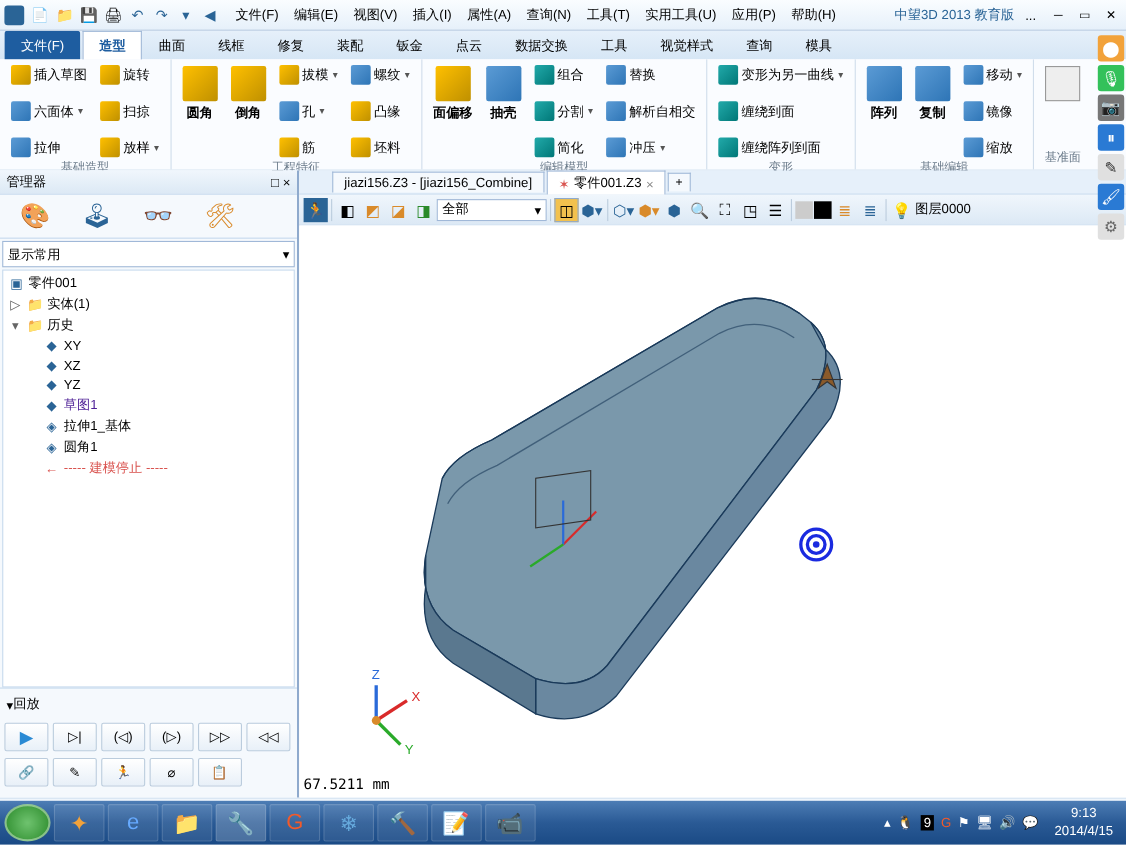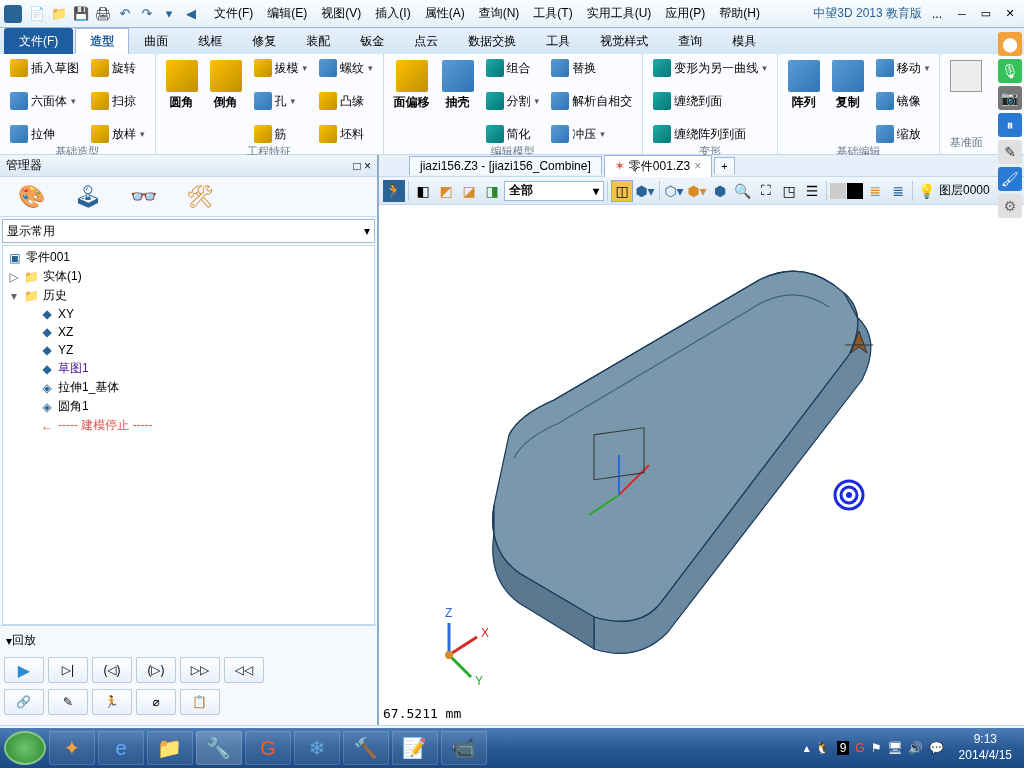--- a/index.html
+++ b/index.html
@@ -21,46 +21,46 @@
 .r-group{border-right:1px solid #d0ddeb;padding:4px 8px;display:flex;flex-direction:column;}
 .r-group-content{flex:1;display:flex;gap:8px;align-items:flex-start;}
 .r-group-label{text-align:center;color:#6a7a8a;font-size:11px;}
 .rbtn{display:flex;align-items:center;gap:3px;cursor:pointer;padding:1px 2px;white-space:nowrap;}
 .rbtn .ico{width:18px;height:18px;display:inline-block;}
 .rbtn-col{display:flex;flex-direction:column;gap:13px;}
 .rbtn-big{display:flex;flex-direction:column;align-items:center;gap:2px;cursor:pointer;padding:2px;font-weight:bold;}
 .rbtn-big .ico{width:32px;height:32px;}
 .dd{font-size:9px;color:#555;margin-left:1px;}
 .workspace{display:flex;height:570px;}
-.manager{width:379px;border-right:2px solid #8faacd;display:flex;flex-direction:column;background:#f5f9fd;}
+.manager{width:272px;border-right:2px solid #8faacd;display:flex;flex-direction:column;background:#f5f9fd;}
 .mgr-header{height:22px;background:linear-gradient(#f0f6fc,#dce9f5);border-bottom:1px solid #c5d9ed;display:flex;align-items:center;padding:0 6px;}
 .mgr-header .x{margin-left:auto;cursor:pointer;}
 .mgr-tabs{height:40px;display:flex;gap:24px;padding:4px 16px;align-items:center;border-bottom:1px solid #c5d9ed;}
 .mgr-tab-icon{width:32px;height:28px;cursor:pointer;display:flex;align-items:center;justify-content:center;font-size:22px;}
 .filter{height:24px;border:1px solid #a0b8d8;margin:2px;display:flex;align-items:center;padding:0 4px;background:#fff;}
 .filter .dd2{margin-left:auto;}
 .tree{flex:1;background:#fff;margin:0 2px;border:1px solid #c5d9ed;overflow:auto;padding:2px 0;}
 .tree-item{display:flex;align-items:center;padding:1px 4px;gap:3px;cursor:pointer;white-space:nowrap;}
 .tw{width:14px;text-align:center;color:#666;cursor:pointer;}
 .node-icon{width:16px;height:16px;display:inline-flex;align-items:center;justify-content:center;font-size:12px;}
 .ind2{padding-left:36px;}
 .stop{color:#d9534f;}
 .playback{border-top:1px solid #c5d9ed;padding:4px;}
 .pb-header{display:flex;align-items:center;padding:2px;}
 .pb-btns{display:flex;gap:4px;margin:6px 0;}
 .pb-btn{width:40px;height:26px;border:1px solid #bcd;background:linear-gradient(#fff,#e8f0f8);display:flex;align-items:center;justify-content:center;cursor:pointer;border-radius:2px;}
 .viewport{flex:1;display:flex;flex-direction:column;position:relative;}
 .doc-tabs{height:22px;background:#e6f0fa;display:flex;align-items:center;border-bottom:1px solid #c5d9ed;padding-left:30px;}
-.doc-tab{padding:2px 10px;border:1px solid #a0b8d8;border-bottom:none;background:#f5f9fd;margin-right:2px;cursor:pointer;display:flex;align-items:center;gap:4px;font-size:11px;}
+.doc-tab{padding:2px 10px;border:1px solid #a0b8d8;border-bottom:none;background:#f5f9fd;margin-right:2px;cursor:pointer;display:flex;align-items:flex-end;gap:4px;font-size:11px;}
 .doc-tab.active{background:#fff;}
 .doc-tab .close{color:#888;cursor:pointer;}
 .view-toolbar{height:28px;background:linear-gradient(#f0f6fc,#dce9f5);border-bottom:1px solid #c5d9ed;display:flex;align-items:center;gap:1px;padding:0 4px;}
 .vt-btn{width:22px;height:22px;display:flex;align-items:center;justify-content:center;cursor:pointer;font-size:14px;border:1px solid transparent;}
 .vt-sep{width:1px;height:20px;background:#bcd;margin:0 2px;}
-.vt-combo{height:20px;border:1px solid #a0b8d8;background:#fff;padding:0 4px;display:flex;align-items:center;min-width:100px;font-weight:bold;}
+.vt-combo{height:20px;border:1px solid #a0b8d8;background:#fff;padding:0 4px;display:flex;align-items:center;min-width:100px;}
 .canvas{flex:1;background:#fff;position:relative;overflow:hidden;}
 .canvas svg{position:absolute;top:0;left:0;}
 .status{height:22px;background:linear-gradient(#f0f6fc,#dce9f5);border-top:1px solid #c5d9ed;display:flex;align-items:center;padding:0 6px;}
 .status-right{margin-left:auto;display:flex;gap:4px;align-items:center;}
 .taskbar{height:40px;background:linear-gradient(#4d7db5,#2a5a95,#1a4a85);display:flex;align-items:center;padding:0 4px;position:absolute;bottom:0;width:100%;}
 .start{width:42px;height:34px;background:radial-gradient(circle,#6fc36f,#2a8a2a);border-radius:50%;border:2px solid rgba(255,255,255,.4);cursor:pointer;}
 .tb-item{width:46px;height:34px;margin-left:3px;border-radius:2px;display:flex;align-items:center;justify-content:center;cursor:pointer;font-size:20px;background:rgba(255,255,255,.08);border:1px solid rgba(255,255,255,.15);}
 .tray{margin-left:auto;color:#fff;display:flex;align-items:center;gap:6px;font-size:11px;}
 .clock{text-align:center;line-height:1.3;padding:0 8px;}
 .side-dock{position:absolute;right:0;top:28px;width:26px;display:flex;flex-direction:column;gap:3px;z-index:10;padding-top:4px;}

